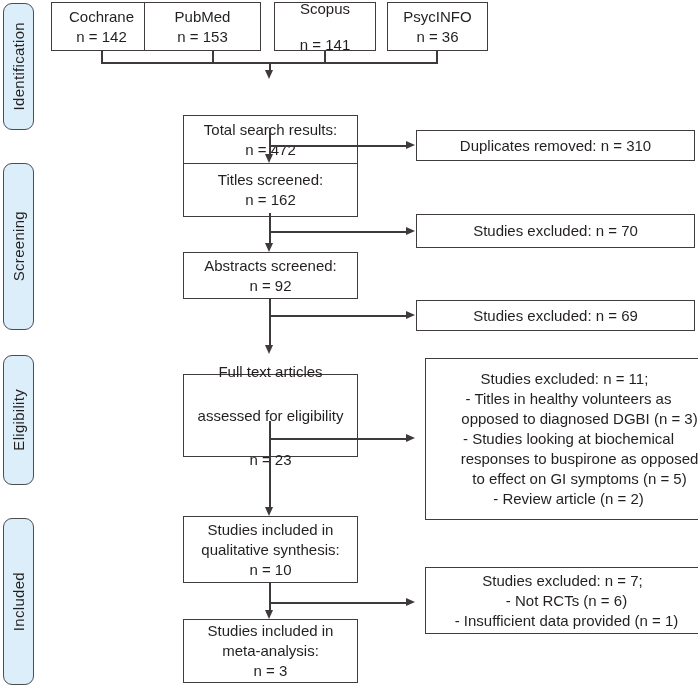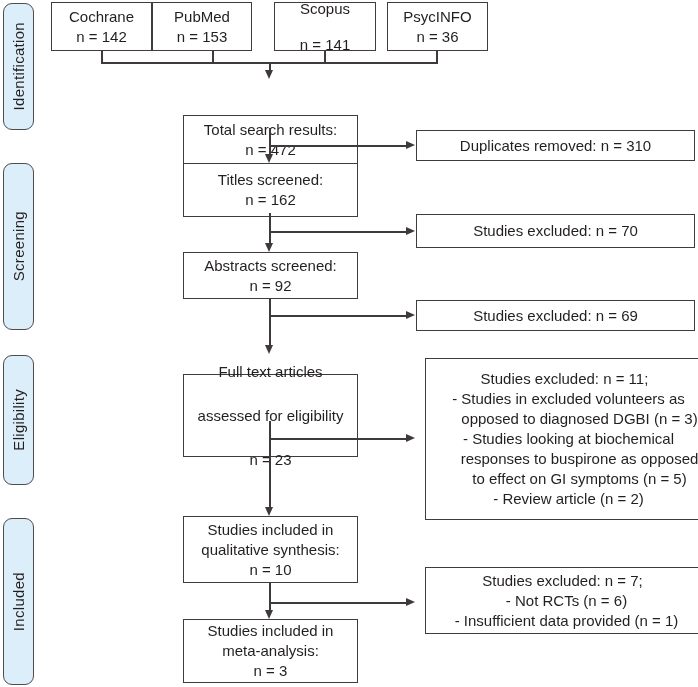--- a/index.html
+++ b/index.html
@@ -54,21 +54,21 @@
     <span>Eligibility</span>
   </div>
   <div class="stage" style="top:518px;height:167px;">
     <span>Included</span>
   </div>
 
   <div class="box" style="left:51px;top:2px;width:101px;height:49px;">
     <div class="ln">Cochrane</div>
     <div class="ln">n = 142</div>
   </div>
-  <div class="box" style="left:152px;top:2px;width:100px;height:49px;">
+  <div class="box" style="left:144px;top:2px;width:117px;height:49px;">
     <div class="ln">PubMed</div>
     <div class="ln">n = 153</div>
   </div>
   <div class="box" style="left:274px;top:2px;width:102px;height:49px;gap:16px;">
     <div class="ln">Scopus</div>
     <div class="ln">n = 141</div>
   </div>
   <div class="box" style="left:387px;top:2px;width:101px;height:49px;">
     <div class="ln">PsycINFO</div>
     <div class="ln">n = 36</div>
@@ -106,21 +106,21 @@
     <div class="ln">Duplicates removed: n = 310</div>
   </div>
   <div class="box" style="left:416px;top:214px;width:279px;height:34px;">
     <div class="ln">Studies excluded: n = 70</div>
   </div>
   <div class="box" style="left:416px;top:300px;width:279px;height:31px;">
     <div class="ln">Studies excluded: n = 69</div>
   </div>
   <div class="box exbox" style="left:416px;top:358px;width:279px;height:162px;">
     <div class="title">Studies excluded: n = 11;</div>
-    <div class="rline">- Studies in excluded volunteers as</div>
+    <div class="rline">- Titles in healthy volunteers as</div>
     <div class="rline cont">opposed to diagnosed DGBI (n = 3)</div>
     <div class="rline">- Studies looking at biochemical</div>
     <div class="rline cont">responses to buspirone as opposed</div>
     <div class="rline cont">to effect on GI symptoms (n = 5)</div>
     <div class="rline">- Review article (n = 2)</div>
   </div>
   <div class="box exbox" style="left:416px;top:567px;width:275px;height:67px;">
     <div class="title">Studies excluded: n = 7;</div>
     <div class="rline">- Not RCTs (n = 6)</div>
     <div class="rline">- Insufficient data provided (n = 1)</div>

